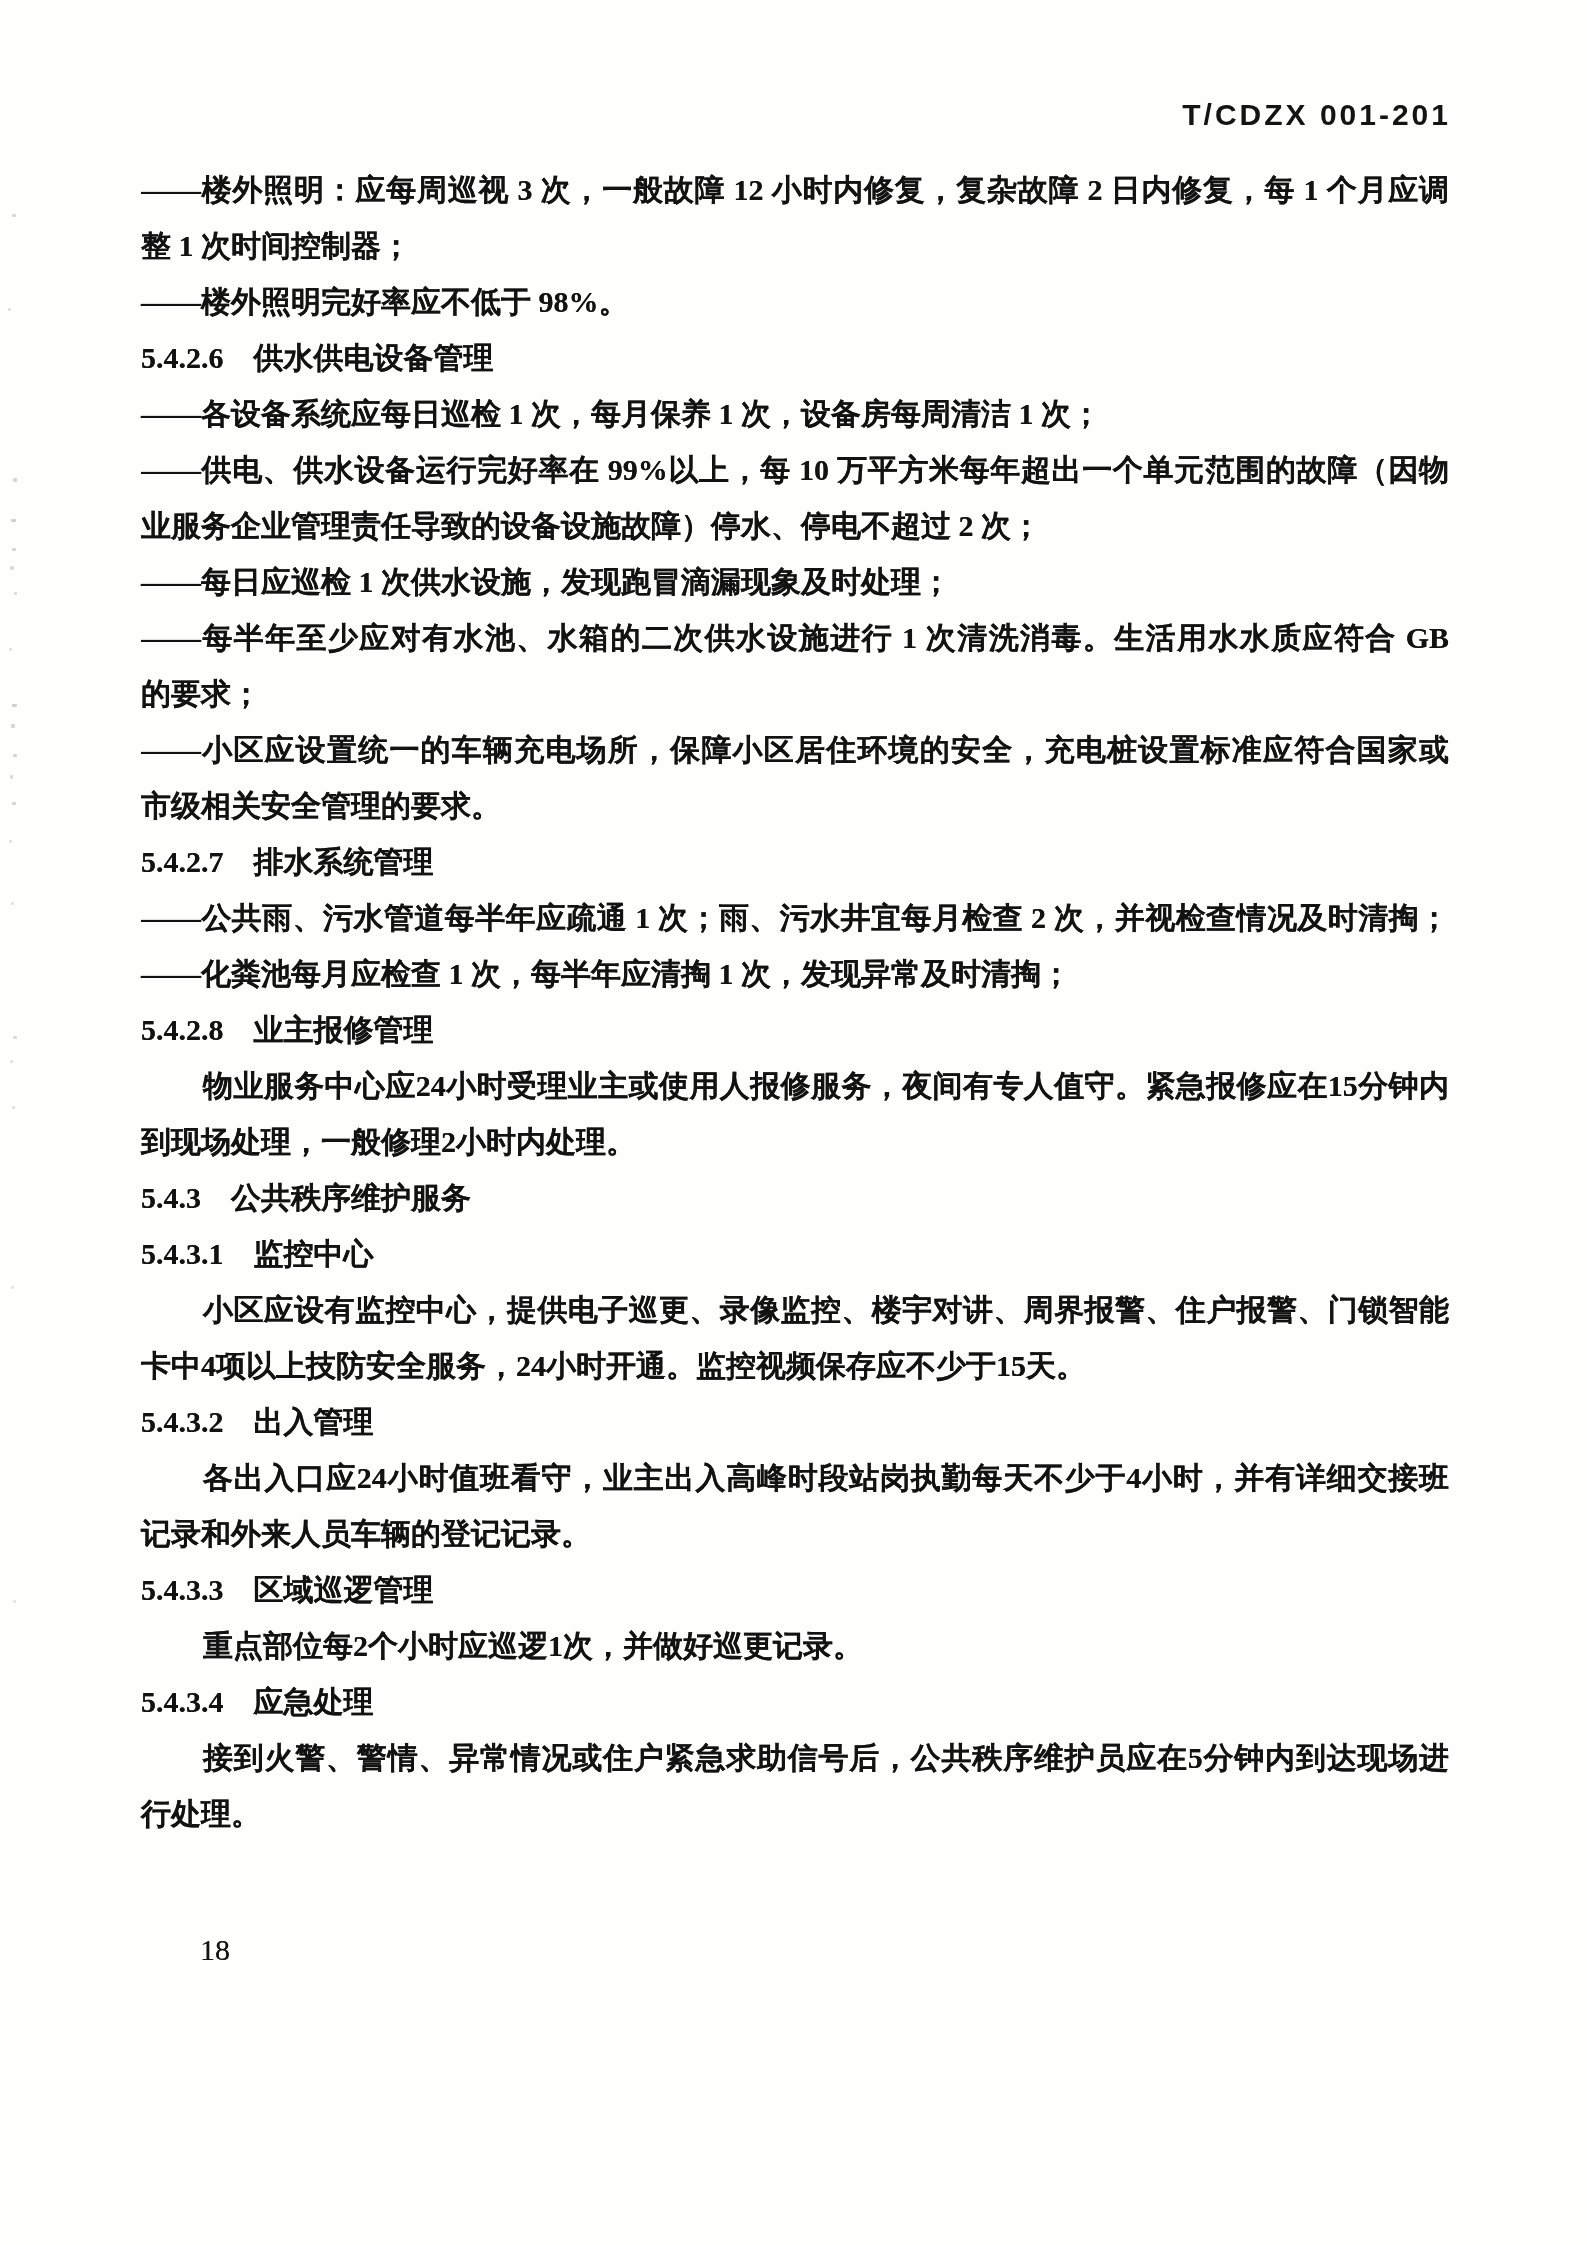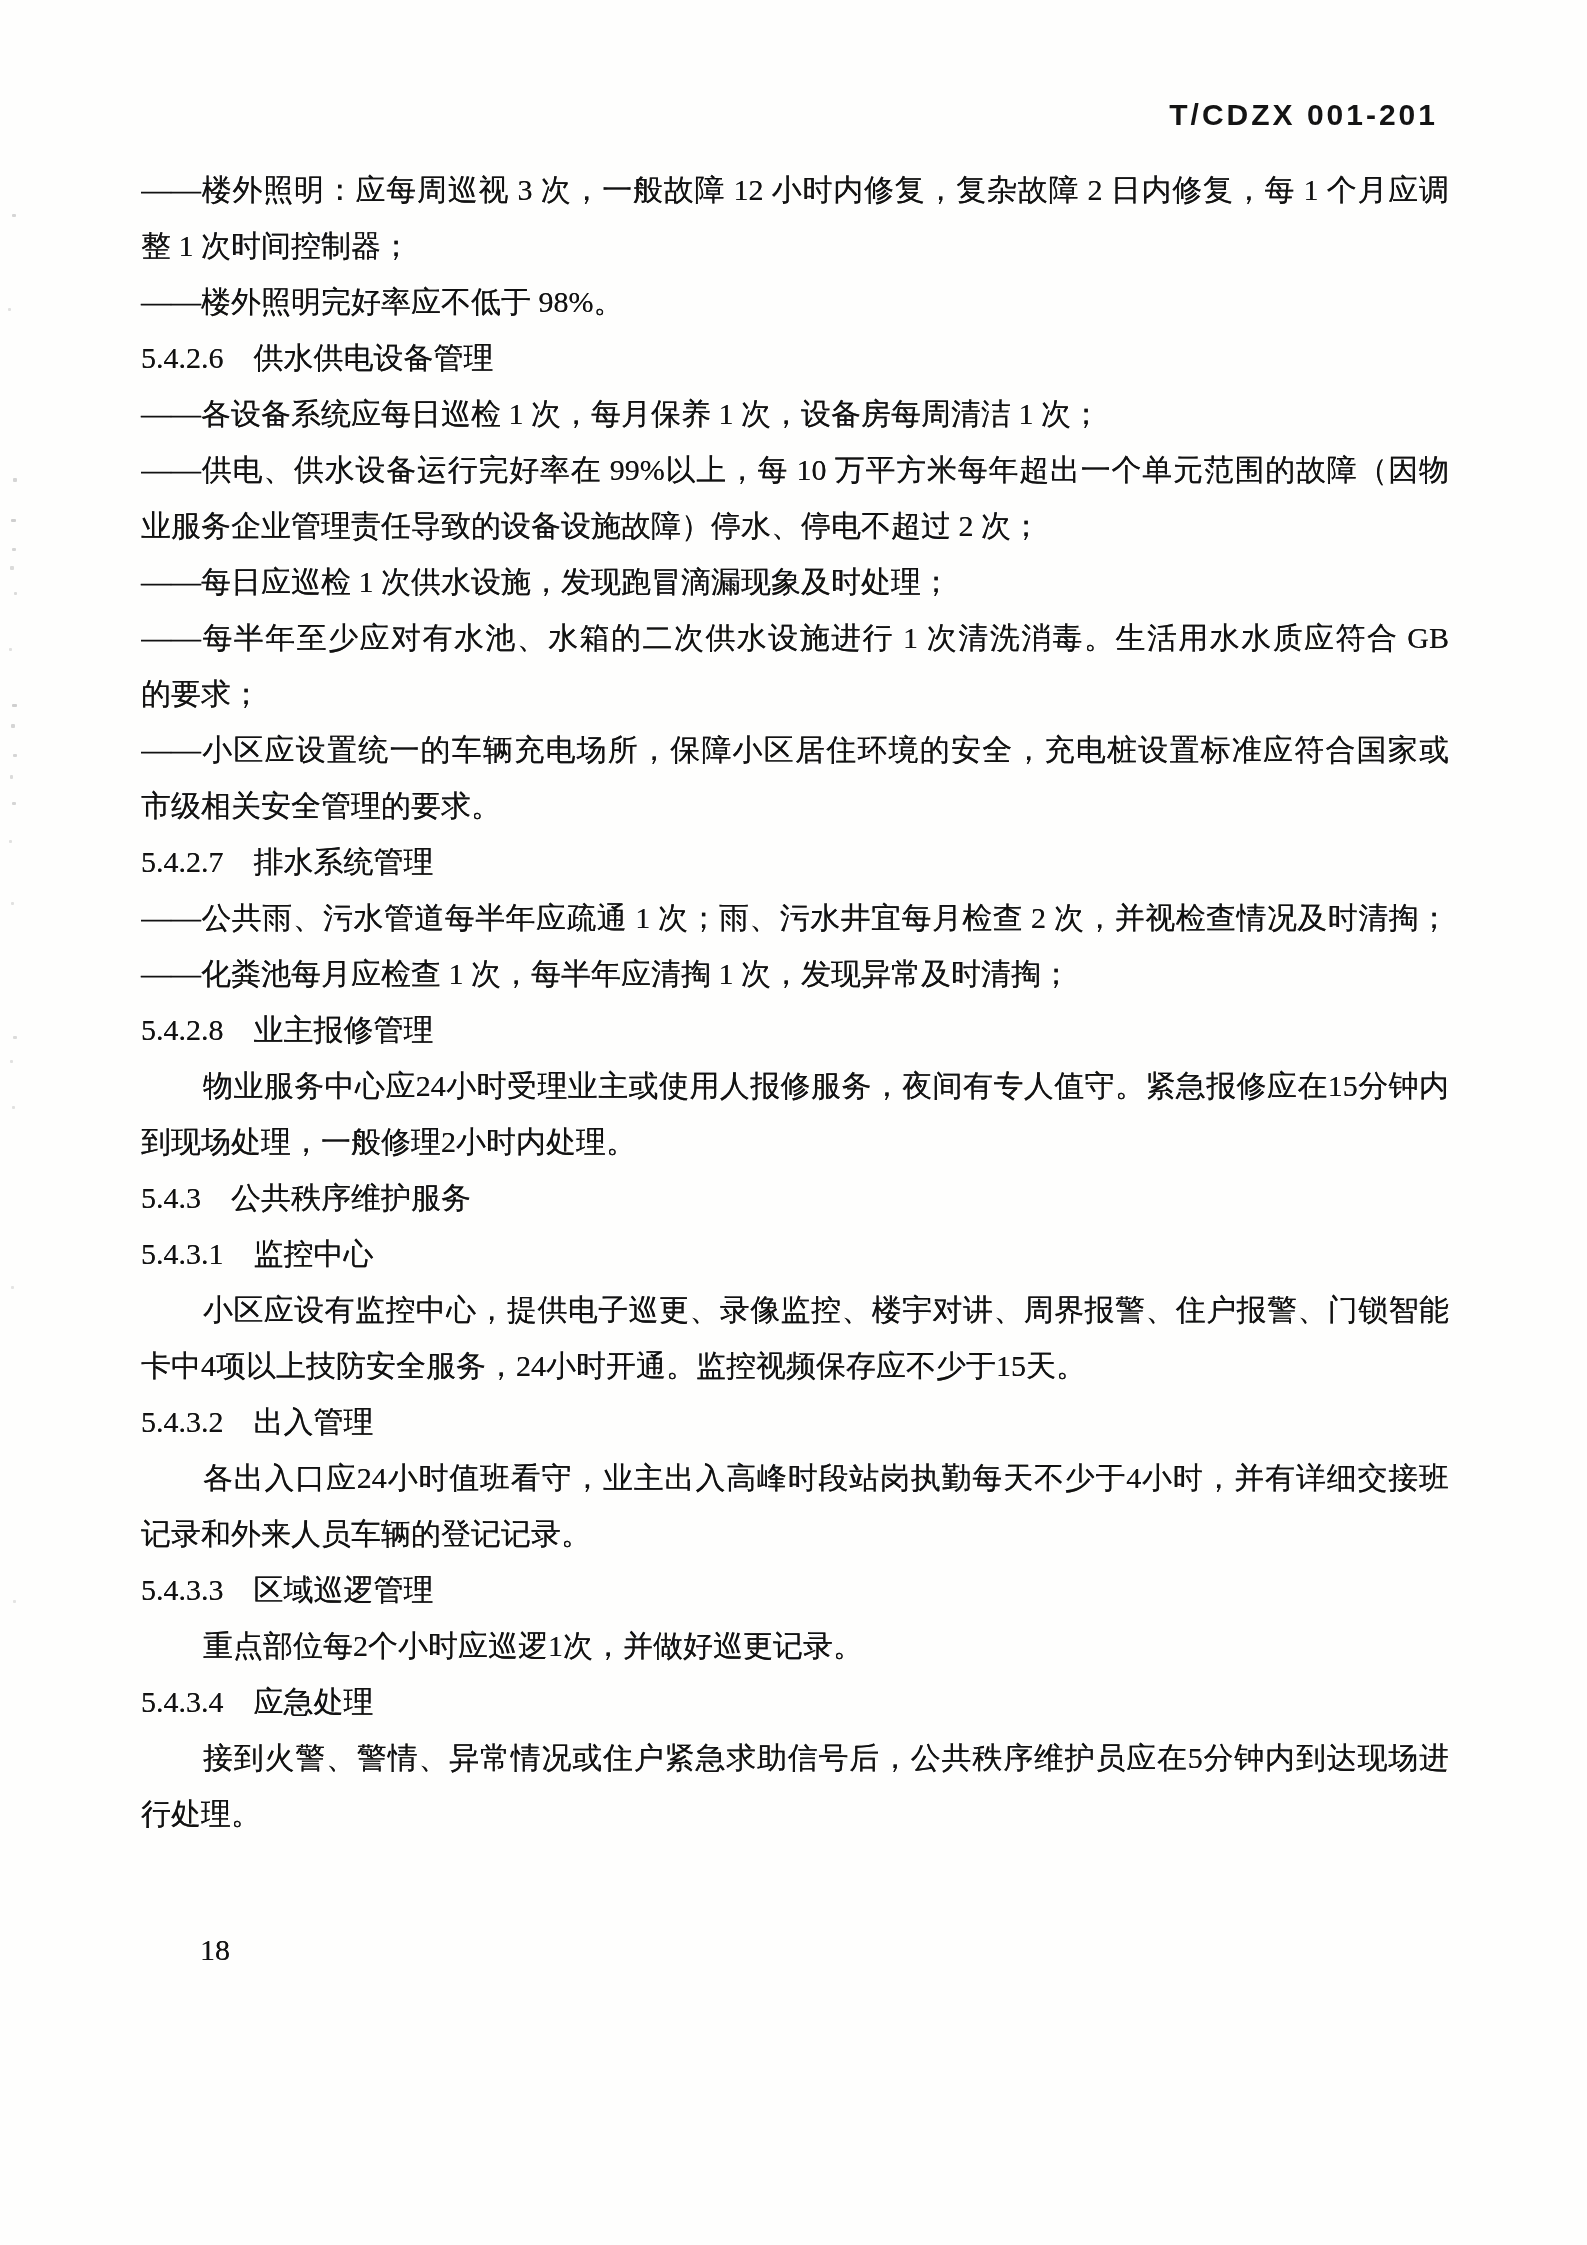--- a/index.html
+++ b/index.html
@@ -12,33 +12,34 @@
     width: 1587px;
     height: 2245px;
     background: #fefefd;
     overflow: hidden;
     font-family: "Liberation Serif", "DejaVu Serif", serif;
     color: #121212;
   }
   .doc-header {
     position: absolute;
     top: 98px;
-    right: 149px;
+    right: 136px;
     font-family: "Liberation Sans", "DejaVu Sans", sans-serif;
     font-size: 30px;
     font-weight: 600;
     letter-spacing: 3px;
     color: #141414;
     white-space: nowrap;
   }
   .doc-body {
     position: absolute;
     left: 141px;
     top: 162px;
     width: 1308px;
+    font-weight: bold;
   }
   .line {
     height: 56px;
     line-height: 56px;
     font-size: 30px;
     white-space: nowrap;
     overflow: visible;
     text-shadow: 0 0 0.6px rgba(10,10,10,0.75);
   }
   .line.flush {

